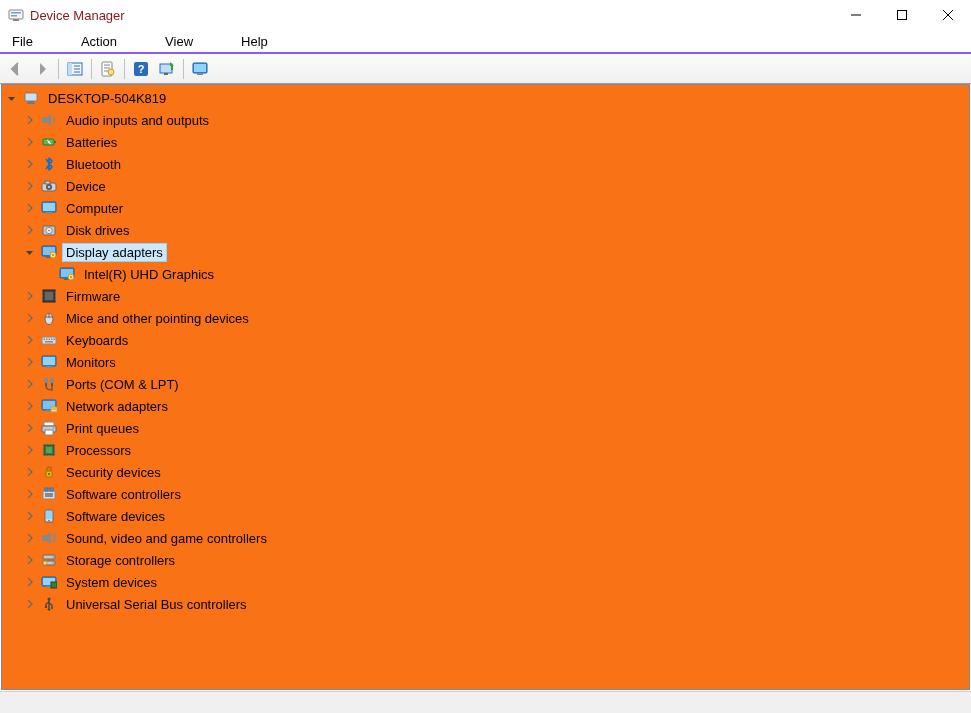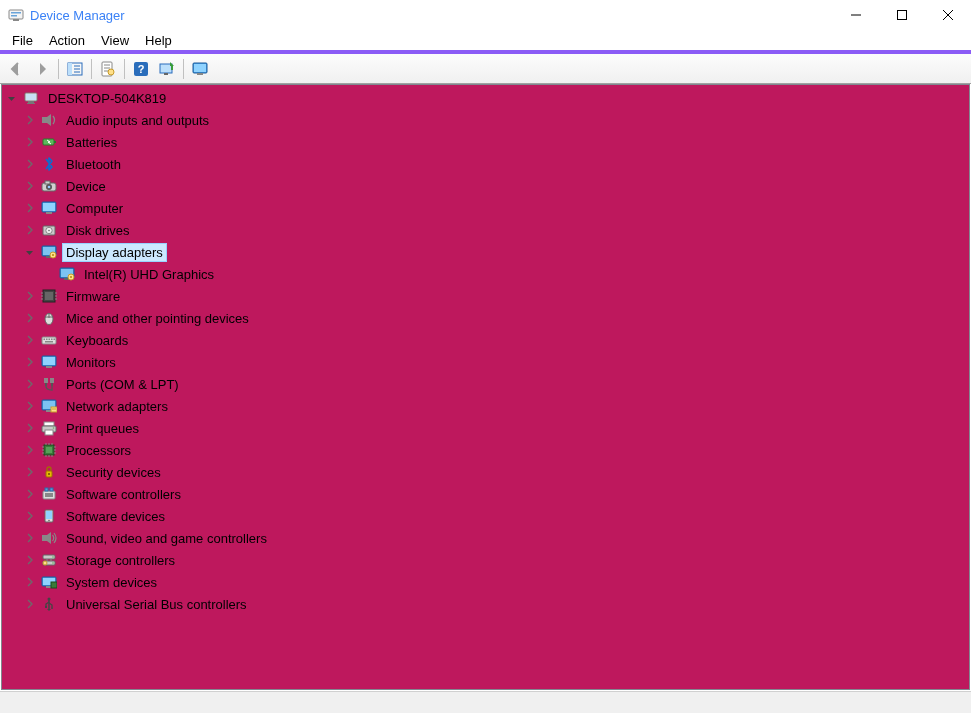--- a/index.html
+++ b/index.html
@@ -21,39 +21,40 @@
       padding-left: 8px;
       background: #fff;
     }
     .titlebar .window-icon {
       width: 16px; height: 16px;
       margin-right: 6px;
       display: inline-flex; align-items: center; justify-content: center;
     }
     .titlebar .title {
       flex: 1;
-      color: #3b82f6;
+      color: #7f1d1d;
     }
     .win-controls { display: flex; }
     .win-btn {
       width: 46px; height: 30px;
       display: flex; align-items: center; justify-content: center;
       font-family: "Segoe MDL2 Assets", sans-serif;
       font-size: 10px;
       color: #000;
       cursor: default;
     }
 
     
     .menubar {
       display: flex;
       padding: 2px 4px;
       height: 24px;
       align-items: center;
-      border-bottom: 4px solid #8b5cf6;
+      border-bottom: 2px solid #8b5cf6;
+      gap: 32px;
     }
     .menu-item {
       padding: 2px 8px;
       cursor: default;
     }
 
     
     .toolbar {
       height: 30px;
       display: flex;
@@ -76,21 +77,21 @@
       margin: 0 2px;
     }
     .tool-btn.disabled { opacity: 0.45; pointer-events: none; }
 
     
     .tree-wrap {
       flex: 1;
       border: 1px solid #828790;
       margin: 0px 1px 1px 1px;
       overflow: auto;
-      background: #be185d;
+      background: #f97316;
     }
     .tree {
       padding: 2px;
     }
     .tree-row {
       display: flex;
       align-items: center;
       height: 22px;
       white-space: nowrap;
     }

